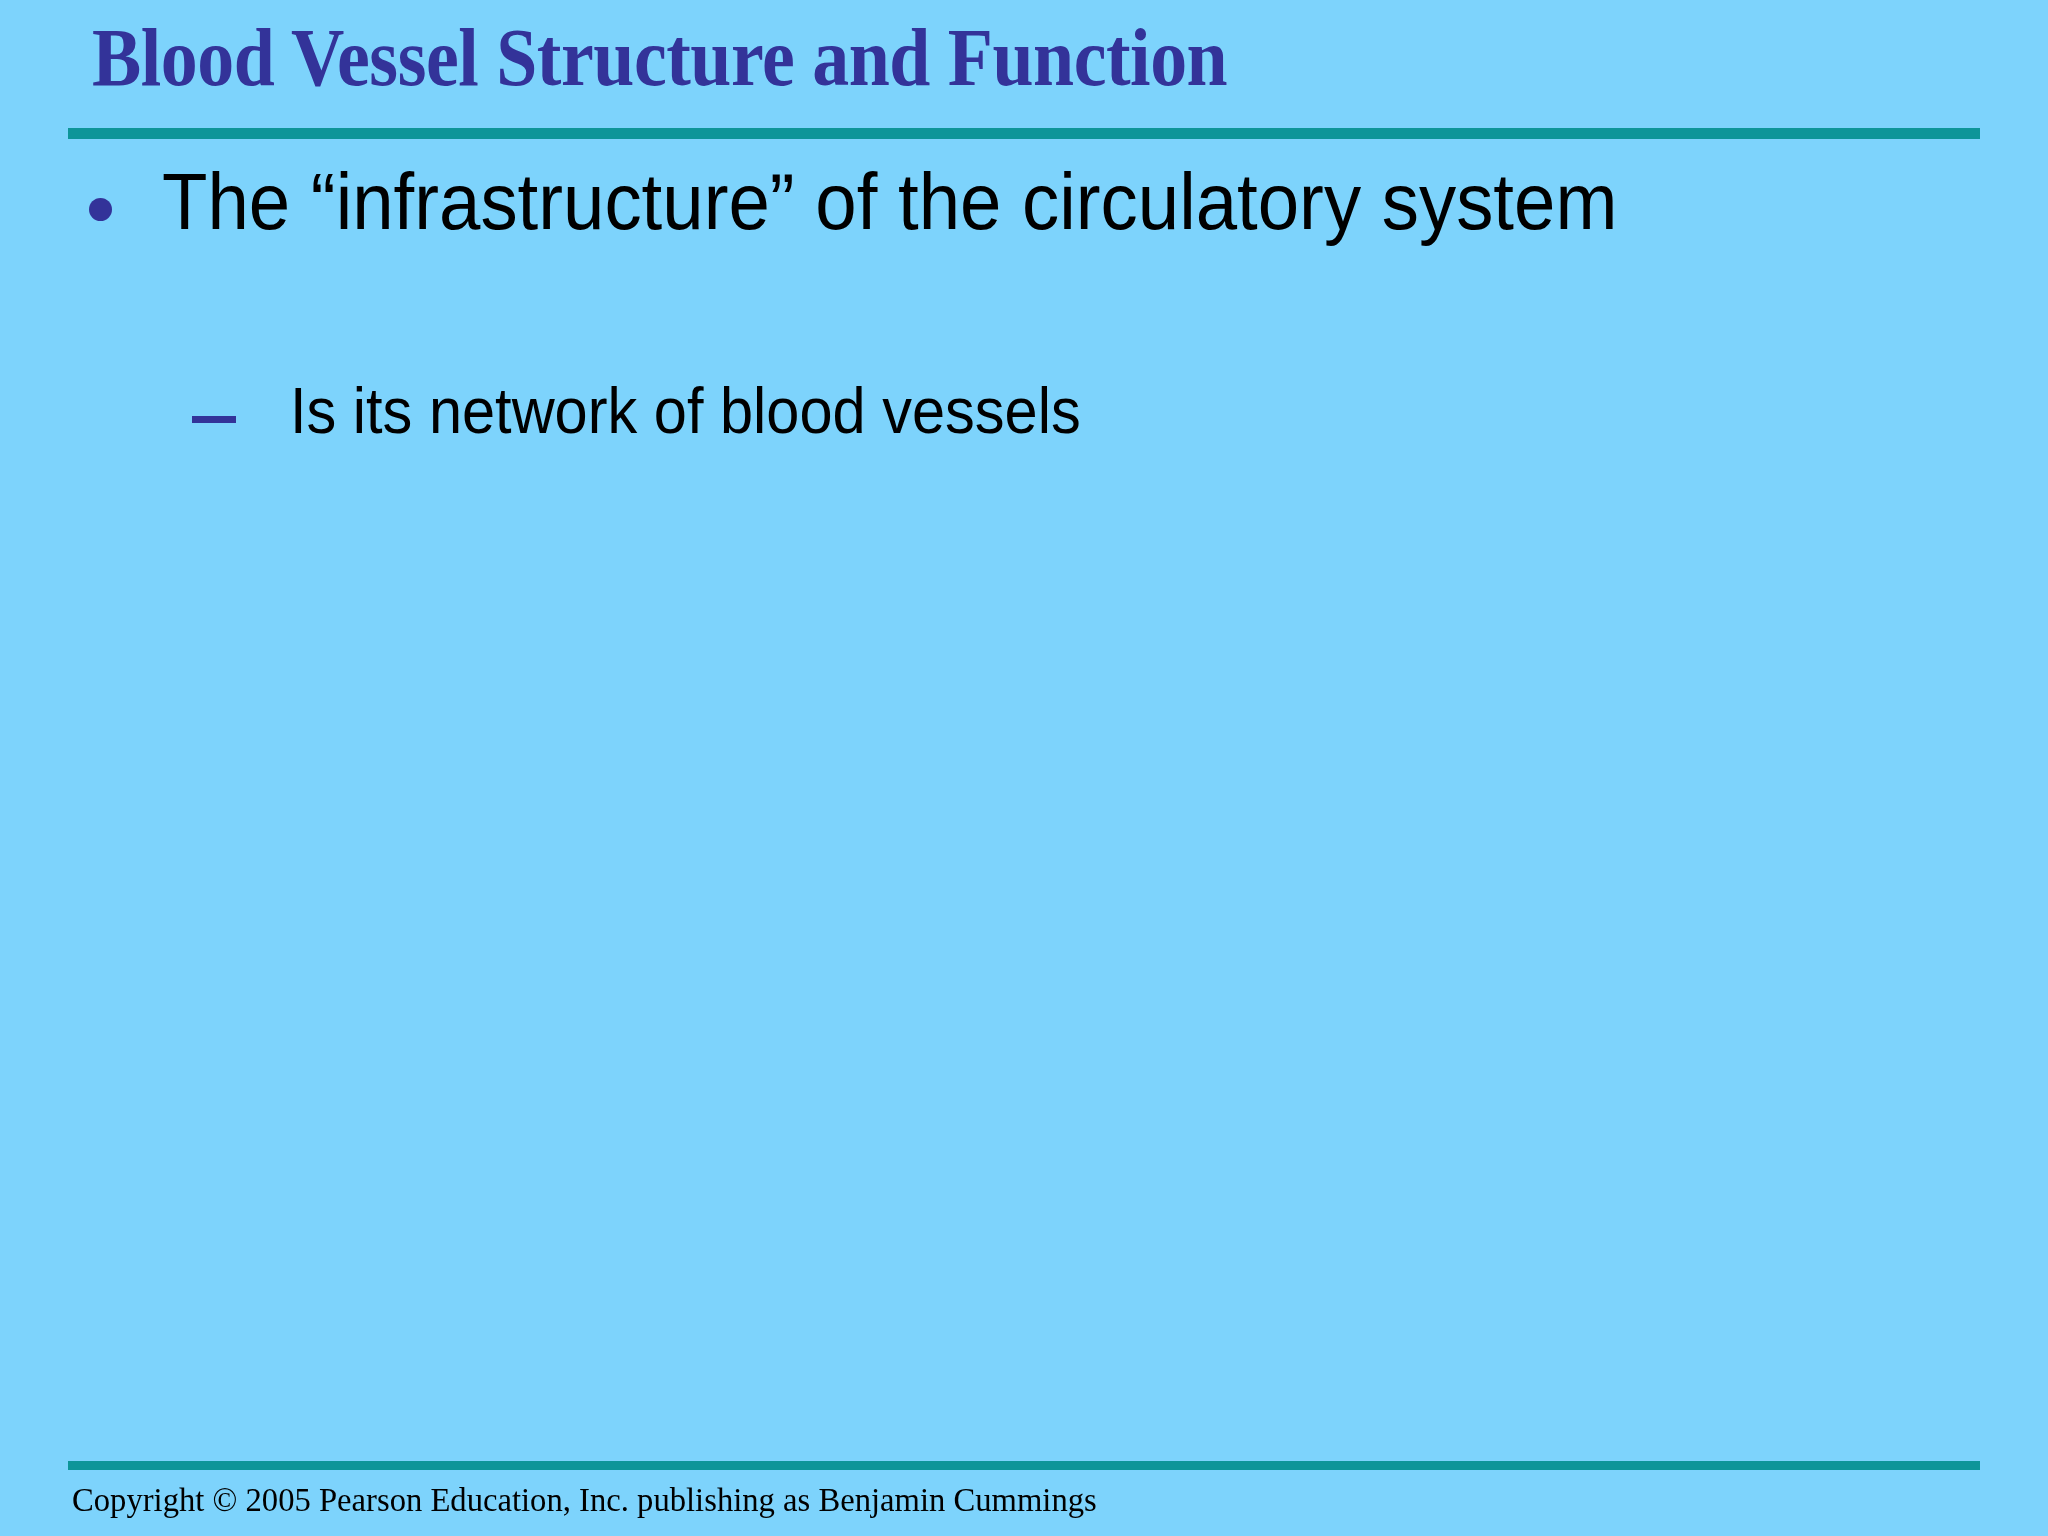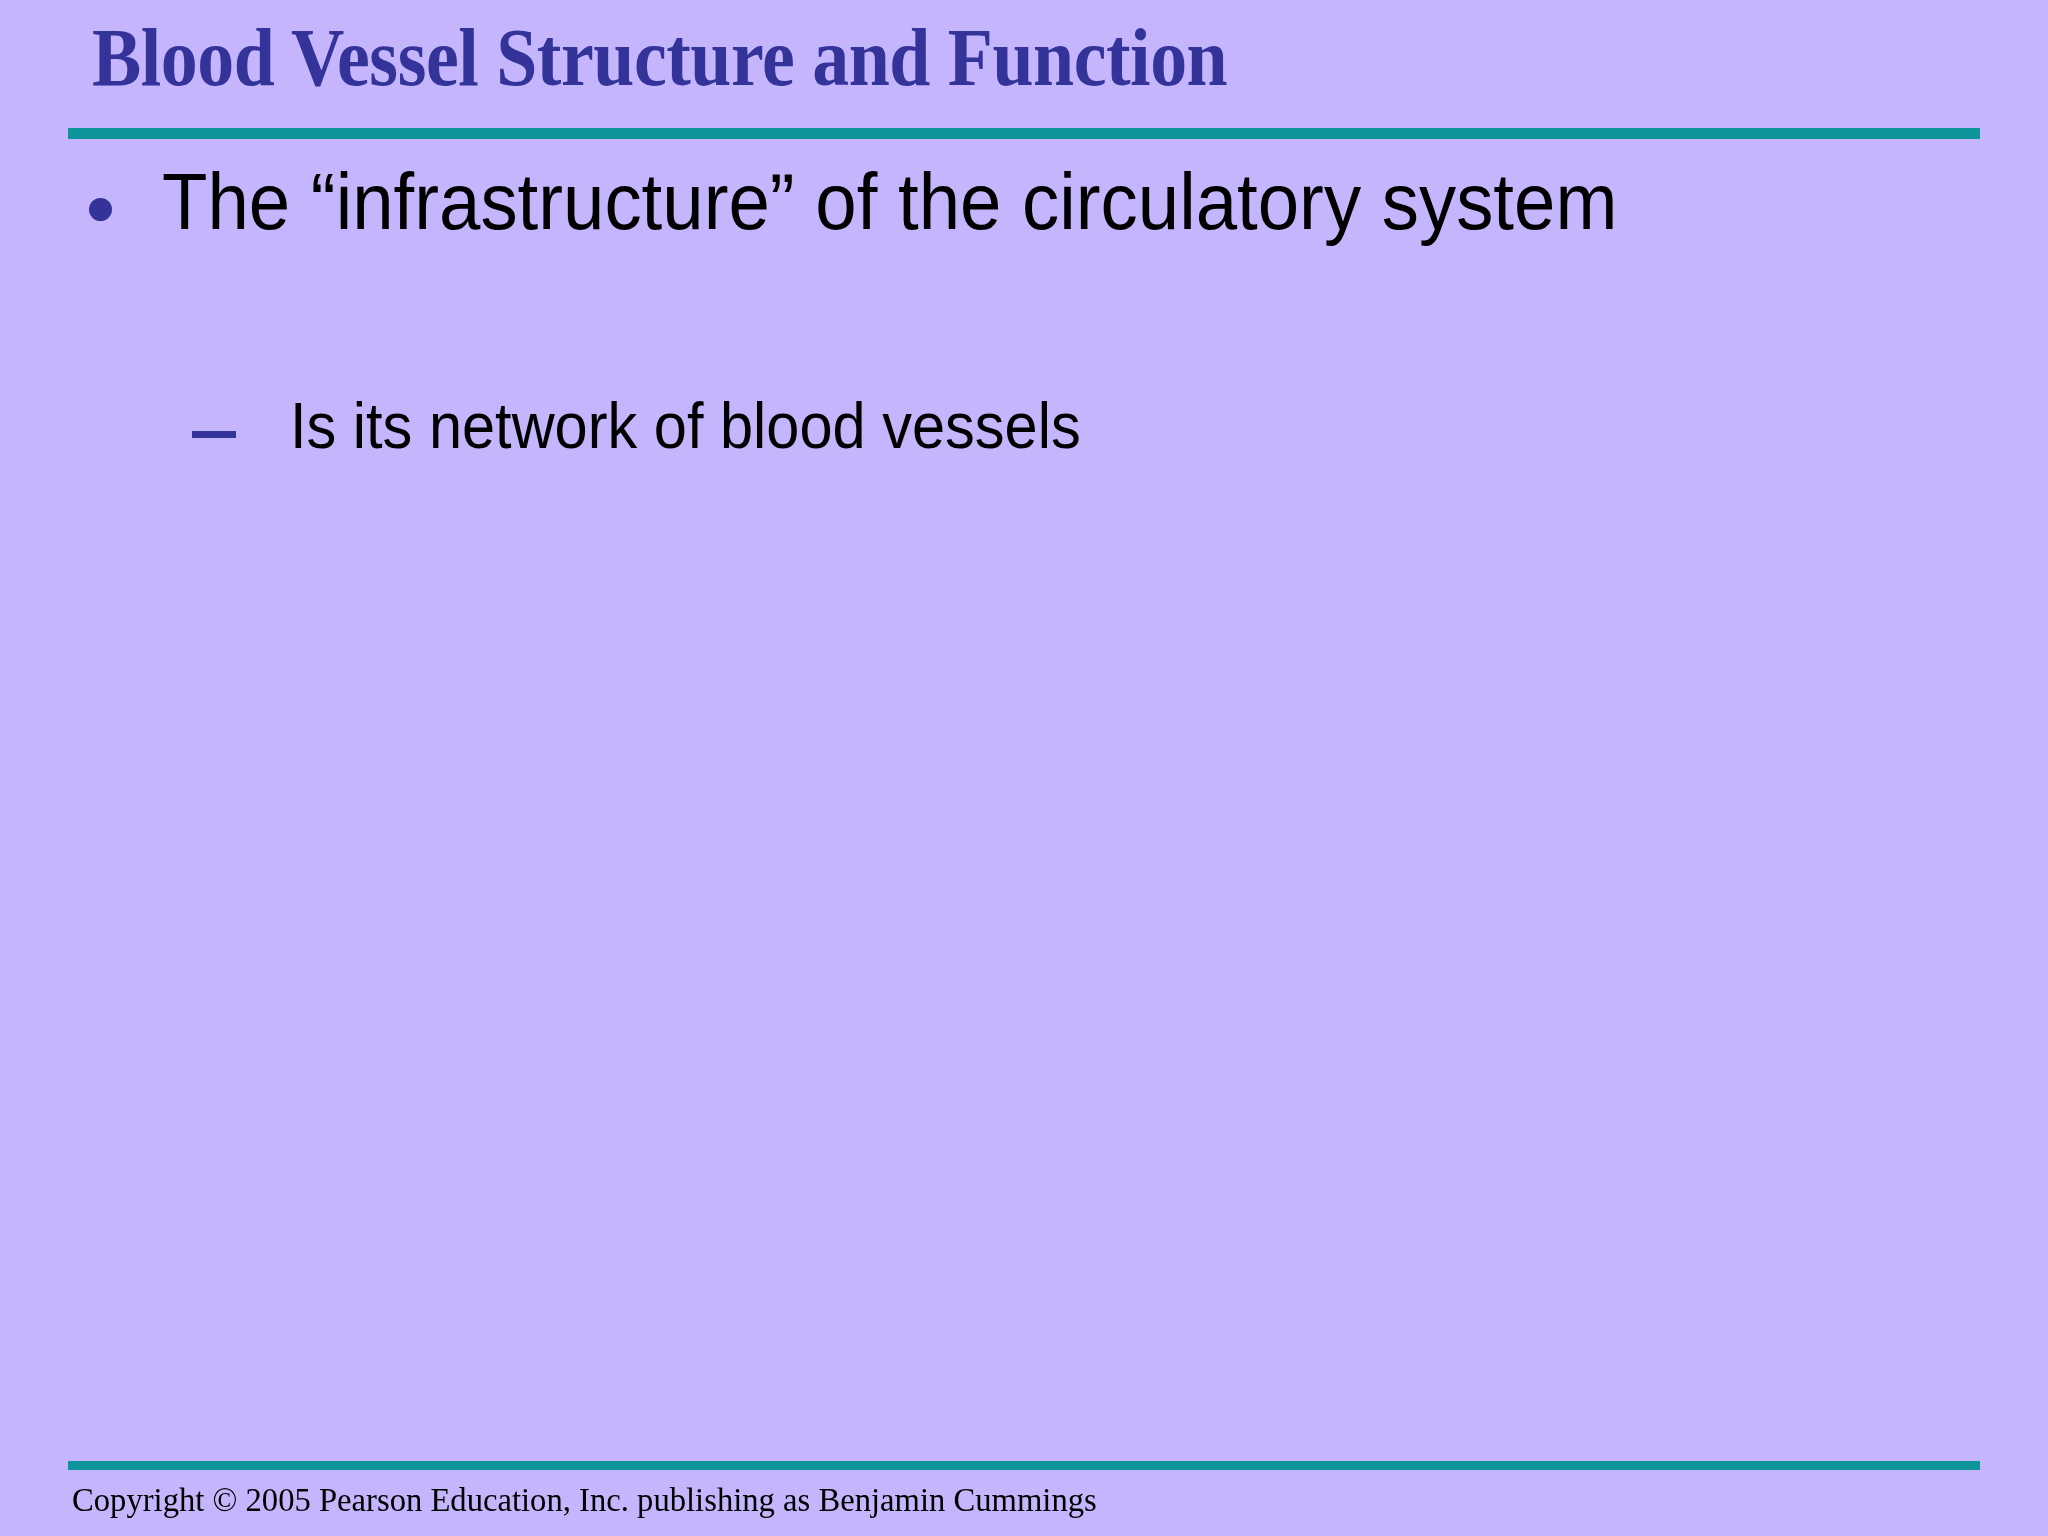--- a/index.html
+++ b/index.html
@@ -11,21 +11,21 @@
     height: 1536px;
     background: #ffffff;
     font-family: "Liberation Sans", sans-serif;
     overflow: hidden;
     position: relative;
   }
 
   .slide {
     position: absolute;
     inset: 0;
-    background: #c4b5fd;
+    background: #7dd3fc;
   }
 
   
   .title-block {
     position: absolute;
     left: 0;
     top: 0;
     width: 2048px;
     height: 142px;
   }
@@ -84,21 +84,21 @@
     font-size: 80px;
     line-height: 104px;
     color: #000000;
     white-space: nowrap;
     transform: scaleX(0.93);
     transform-origin: left top;
   }
 
   .bullet-l2 {
     position: relative;
-    top: 123px;
+    top: 108px;
     min-height: 90px;
   }
   .bullet-l2-marker {
     position: absolute;
     left: 192px;
     top: 48px;
     width: 44px;
     height: 7px;
     background: #333399;
   }

